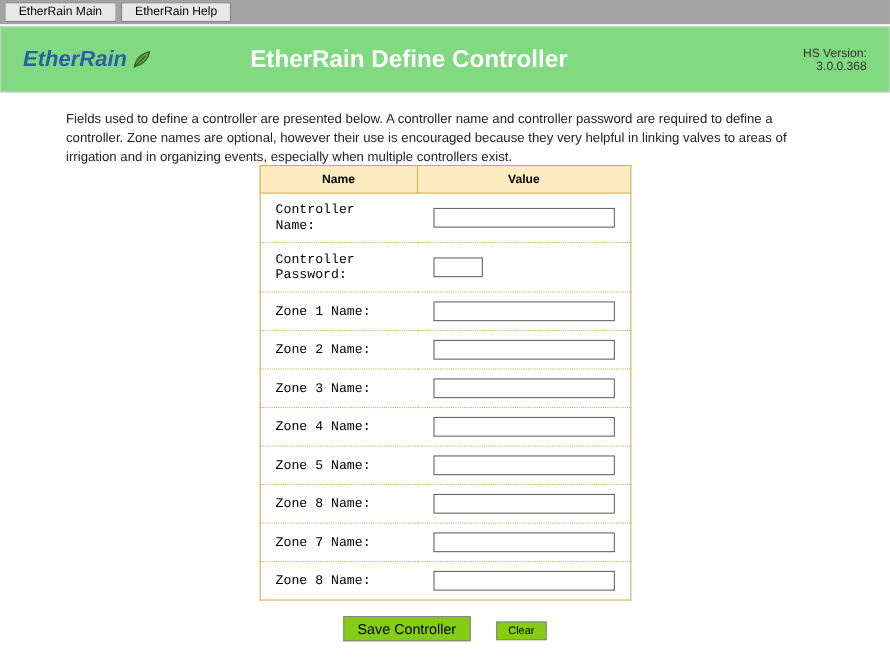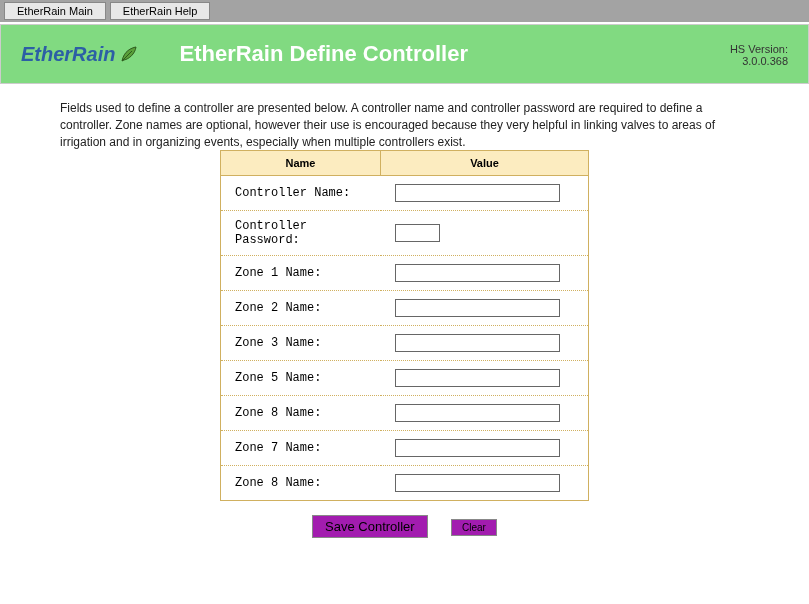--- a/index.html
+++ b/index.html
@@ -40,21 +40,21 @@
   font-size: 20px;
   font-style: italic;
 }
 .logo-icon {
   display: inline-flex;
 }
 .page-title {
   color: #fff;
   font-weight: bold;
   font-size: 22px;
-  margin-left: 40px;
+  margin-left: 88px;
 }
 .version {
   position: absolute;
   right: 20px;
   top: 18px;
   text-align: right;
   font-size: 11px;
   color: #333;
 }
 
@@ -64,21 +64,21 @@
 .desc {
   font-size: 12px;
   color: #222;
   line-height: 1.4;
   padding: 0 30px;
 }
 
 .form-table {
   margin: 0 auto;
   border: 1px solid #d0b060;
-  width: 369px;
+  width: 338px;
   border-collapse: collapse;
 }
 .form-table thead th {
   background: #fcecc0;
   border: 1px solid #d0b060;
   font-size: 11px;
   font-weight: bold;
   padding: 6px 10px;
   text-align: center;
 }
@@ -103,21 +103,21 @@
 .form-table input.short {
   width: 45px;
 }
 
 .button-row {
   text-align: center;
   margin-top: 14px;
 }
 .button-row button {
   border: 1px solid #888;
-  background: #a21caf;
+  background: #84cc16;
   font-family: Verdana, Arial, sans-serif;
   cursor: pointer;
   margin: 0 10px;
 }
 .btn-save {
   font-size: 13px;
   padding: 3px 12px;
 }
 .btn-clear {
   font-size: 10px;
@@ -174,20 +174,24 @@
         </tr>
         <tr>
           <td class="label-cell">Zone 2 Name:</td>
           <td><input type="text" value="" style=""></td>
         </tr>
         <tr>
           <td class="label-cell">Zone 3 Name:</td>
           <td><input type="text" value="" style=""></td>
         </tr>
         <tr>
+          <td class="label-cell">Zone 4 Name:</td>
+          <td><input type="text" value="" style=""></td>
+        </tr>
+        <tr>
           <td class="label-cell">Zone 5 Name:</td>
           <td><input type="text" value="" style=""></td>
         </tr>
         <tr>
           <td class="label-cell">Zone 8 Name:</td>
           <td><input type="text" value="" style=""></td>
         </tr>
         <tr>
           <td class="label-cell">Zone 7 Name:</td>
           <td><input type="text" value="" style=""></td>

